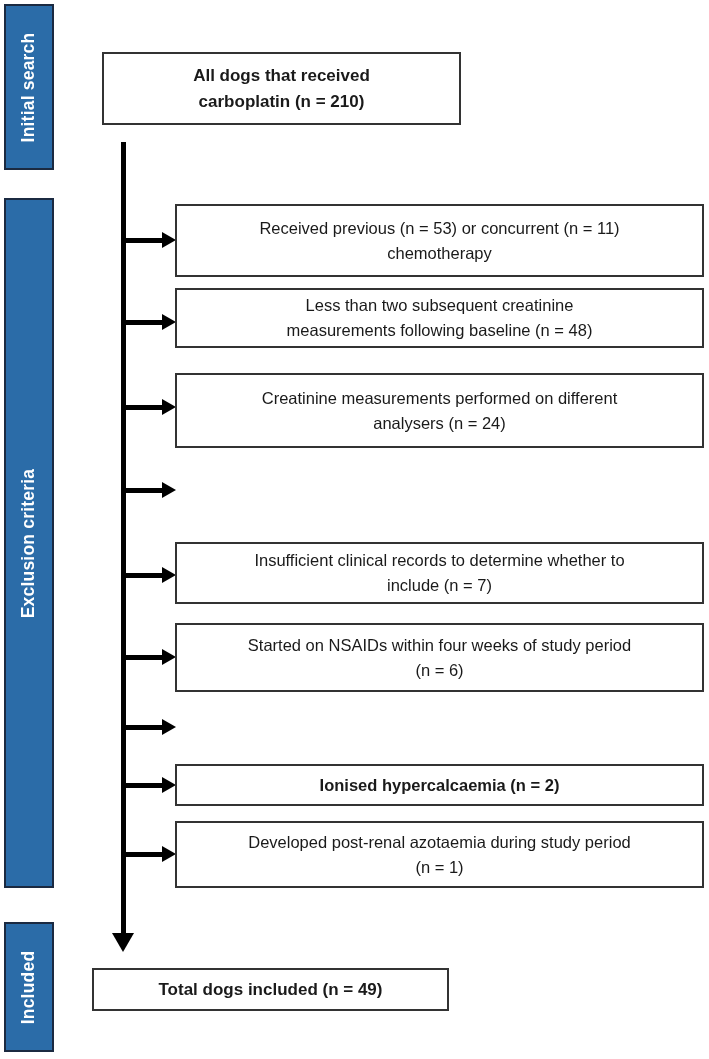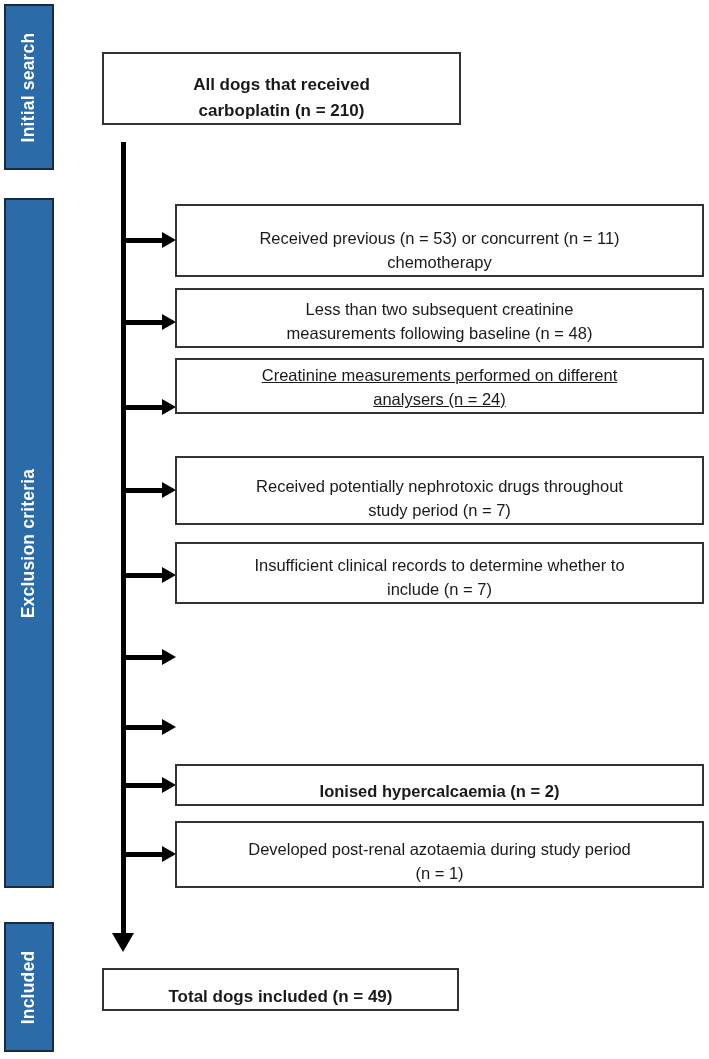--- a/index.html
+++ b/index.html
@@ -36,33 +36,33 @@
   .bar-exclusion { top: 198px; height: 690px; }
   .bar-included  { top: 922px; height: 130px; }
 
   
   .box {
     position: absolute;
     background: #ffffff;
     border: 2px solid #333333;
     box-sizing: border-box;
     display: flex;
-    align-items: flex-end;
+    align-items: center;
     justify-content: center;
     text-align: center;
     color: #1a1a1a;
   }
   .box .txt { white-space: pre-line; line-height: 1.5; }
   .top-box   { left: 102px; top: 52px;  width: 359px; height: 73px; font-weight: bold; font-size: 17px; }
-  .total-box { left: 102px; top: 968px; width: 357px; height: 43px; font-weight: bold; font-size: 17px; }
+  .total-box { left: 92px; top: 968px; width: 357px; height: 43px; font-weight: bold; font-size: 17px; }
   .excl-box  { left: 175px; width: 529px; font-size: 16.5px; }
 
   .excl-0 { top: 204px; height: 73px; }
   .excl-1 { top: 288px; height: 60px; }
-  .excl-2 { top: 358px; height: 56px; text-decoration: underline; }
+  .excl-2 { top: 373px; height: 75px; }
   .excl-3 { top: 456px; height: 69px; }
   .excl-4 { top: 542px; height: 62px; }
   .excl-5 { top: 623px; height: 69px; }
   .excl-6 { top: 706px; height: 42px; }
   .excl-7 { top: 764px; height: 42px; font-weight: bold; }
   .excl-8 { top: 821px; height: 67px; }
 
   
   .vline {
     position: absolute;
@@ -172,28 +172,28 @@
 chemotherapy</span>
   </div>
   <div class="box excl-box excl-1">
     <span class="txt">Less than two subsequent creatinine
 measurements following baseline (n = 48)</span>
   </div>
   <div class="box excl-box excl-2">
     <span class="txt">Creatinine measurements performed on different
 analysers (n = 24)</span>
   </div>
-  <div class="box excl-box excl-3">
-    <span class="txt">Received potentially nephrotoxic drugs throughout
-study period (n = 7)</span>
-  </div>
   <div class="box excl-box excl-4">
     <span class="txt">Insufficient clinical records to determine whether to
 include (n = 7)</span>
   </div>
+  <div class="box excl-box excl-5">
+    <span class="txt">Started on NSAIDs within four weeks of study period
+(n = 6)</span>
+  </div>
   <div class="box excl-box excl-7">
     <span class="txt">Ionised hypercalcaemia (n = 2)</span>
   </div>
   <div class="box excl-box excl-8">
     <span class="txt">Developed post-renal azotaemia during study period
 (n = 1)</span>
   </div>
 
   <div class="box total-box">
     <span class="txt">Total dogs included (n = 49)</span>

